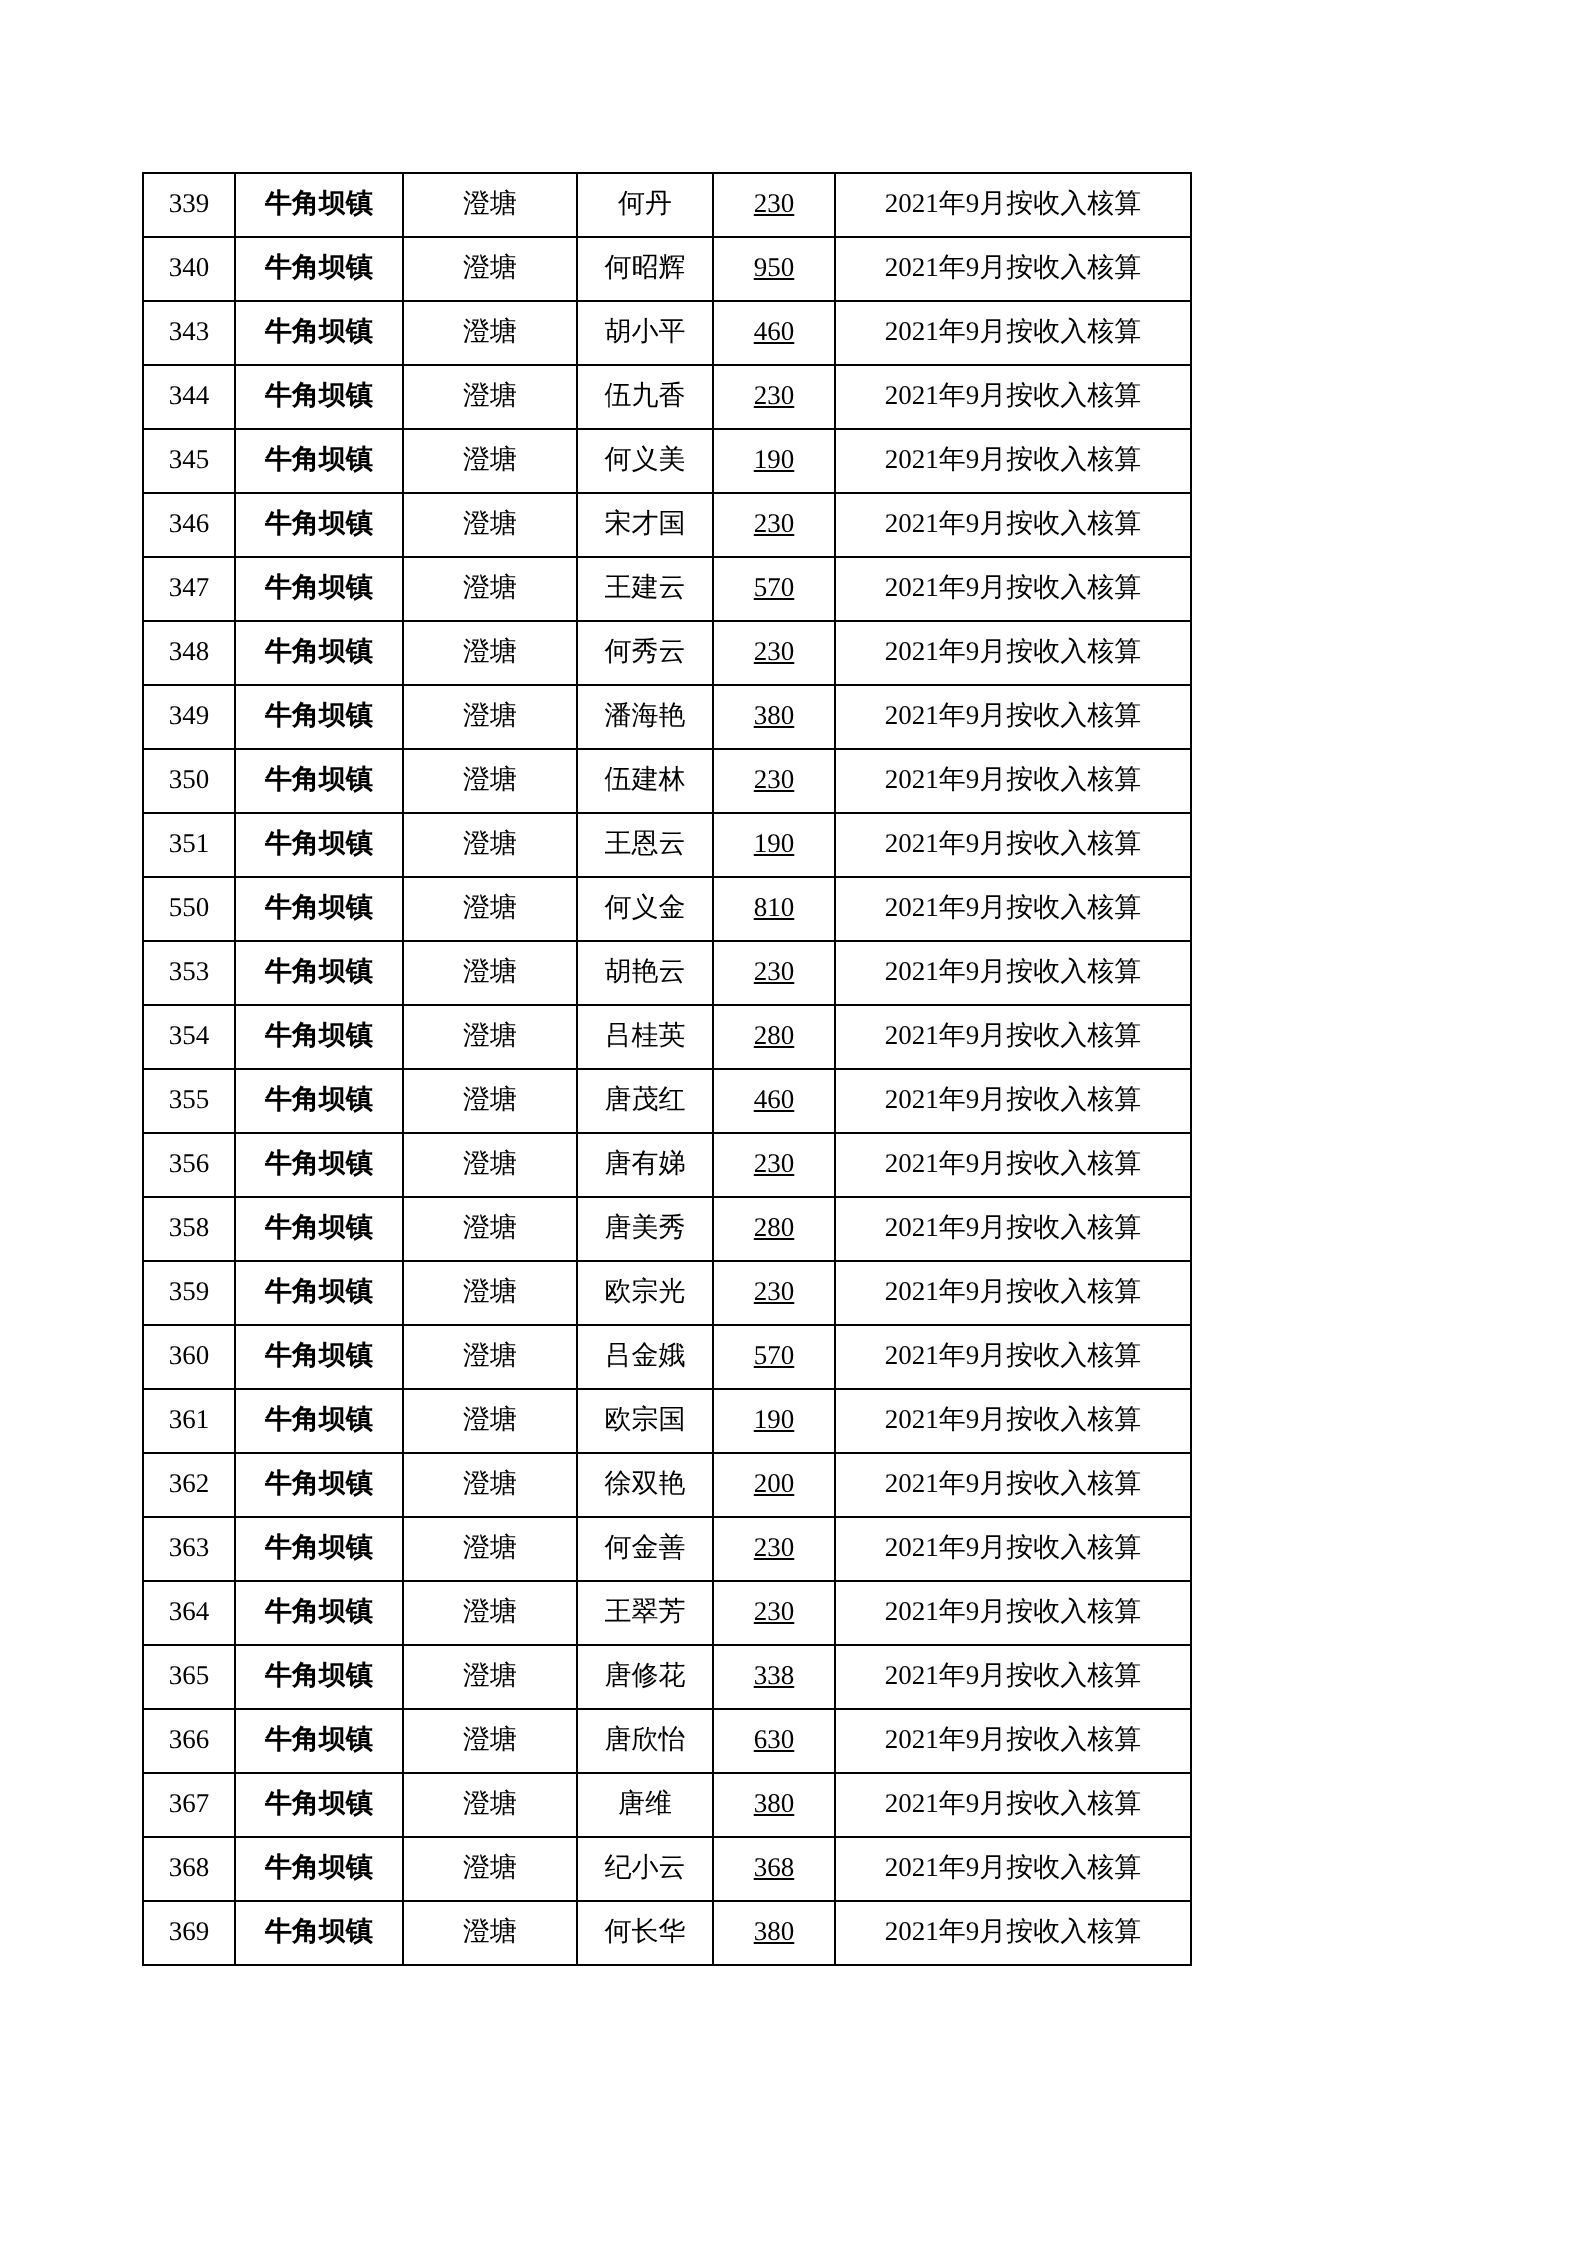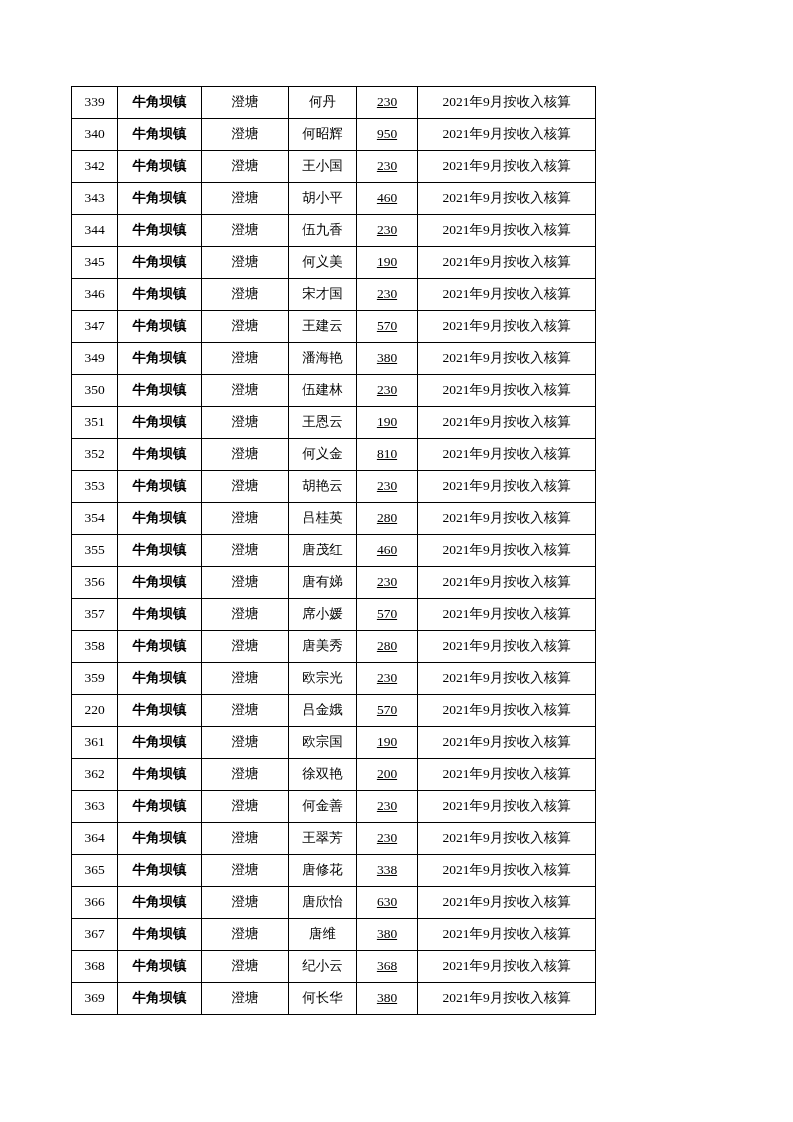--- a/index.html
+++ b/index.html
@@ -66,28 +66,20 @@
           </tr>
           <tr>
             <td class="col-index">340</td>
             <td class="col-town">牛角坝镇</td>
             <td class="col-village">澄塘</td>
             <td class="col-name">何昭辉</td>
             <td class="col-amount">950</td>
             <td class="col-note">2021年9月按收入核算</td>
           </tr>
           <tr>
-            <td class="col-index">342</td>
-            <td class="col-town">牛角坝镇</td>
-            <td class="col-village">澄塘</td>
-            <td class="col-name">王小国</td>
-            <td class="col-amount">230</td>
-            <td class="col-note">2021年9月按收入核算</td>
-          </tr>
-          <tr>
             <td class="col-index">343</td>
             <td class="col-town">牛角坝镇</td>
             <td class="col-village">澄塘</td>
             <td class="col-name">胡小平</td>
             <td class="col-amount">460</td>
             <td class="col-note">2021年9月按收入核算</td>
           </tr>
           <tr>
             <td class="col-index">344</td>
             <td class="col-town">牛角坝镇</td>
@@ -114,20 +106,28 @@
           </tr>
           <tr>
             <td class="col-index">347</td>
             <td class="col-town">牛角坝镇</td>
             <td class="col-village">澄塘</td>
             <td class="col-name">王建云</td>
             <td class="col-amount">570</td>
             <td class="col-note">2021年9月按收入核算</td>
           </tr>
           <tr>
+            <td class="col-index">348</td>
+            <td class="col-town">牛角坝镇</td>
+            <td class="col-village">澄塘</td>
+            <td class="col-name">何秀云</td>
+            <td class="col-amount">230</td>
+            <td class="col-note">2021年9月按收入核算</td>
+          </tr>
+          <tr>
             <td class="col-index">349</td>
             <td class="col-town">牛角坝镇</td>
             <td class="col-village">澄塘</td>
             <td class="col-name">潘海艳</td>
             <td class="col-amount">380</td>
             <td class="col-note">2021年9月按收入核算</td>
           </tr>
           <tr>
             <td class="col-index">350</td>
             <td class="col-town">牛角坝镇</td>
@@ -138,21 +138,21 @@
           </tr>
           <tr>
             <td class="col-index">351</td>
             <td class="col-town">牛角坝镇</td>
             <td class="col-village">澄塘</td>
             <td class="col-name">王恩云</td>
             <td class="col-amount">190</td>
             <td class="col-note">2021年9月按收入核算</td>
           </tr>
           <tr>
-            <td class="col-index">352</td>
+            <td class="col-index">550</td>
             <td class="col-town">牛角坝镇</td>
             <td class="col-village">澄塘</td>
             <td class="col-name">何义金</td>
             <td class="col-amount">810</td>
             <td class="col-note">2021年9月按收入核算</td>
           </tr>
           <tr>
             <td class="col-index">353</td>
             <td class="col-town">牛角坝镇</td>
             <td class="col-village">澄塘</td>
@@ -178,45 +178,37 @@
           </tr>
           <tr>
             <td class="col-index">356</td>
             <td class="col-town">牛角坝镇</td>
             <td class="col-village">澄塘</td>
             <td class="col-name">唐有娣</td>
             <td class="col-amount">230</td>
             <td class="col-note">2021年9月按收入核算</td>
           </tr>
           <tr>
-            <td class="col-index">357</td>
-            <td class="col-town">牛角坝镇</td>
-            <td class="col-village">澄塘</td>
-            <td class="col-name">席小媛</td>
-            <td class="col-amount">570</td>
-            <td class="col-note">2021年9月按收入核算</td>
-          </tr>
-          <tr>
             <td class="col-index">358</td>
             <td class="col-town">牛角坝镇</td>
             <td class="col-village">澄塘</td>
             <td class="col-name">唐美秀</td>
             <td class="col-amount">280</td>
             <td class="col-note">2021年9月按收入核算</td>
           </tr>
           <tr>
             <td class="col-index">359</td>
             <td class="col-town">牛角坝镇</td>
             <td class="col-village">澄塘</td>
             <td class="col-name">欧宗光</td>
             <td class="col-amount">230</td>
             <td class="col-note">2021年9月按收入核算</td>
           </tr>
           <tr>
-            <td class="col-index">220</td>
+            <td class="col-index">360</td>
             <td class="col-town">牛角坝镇</td>
             <td class="col-village">澄塘</td>
             <td class="col-name">吕金娥</td>
             <td class="col-amount">570</td>
             <td class="col-note">2021年9月按收入核算</td>
           </tr>
           <tr>
             <td class="col-index">361</td>
             <td class="col-town">牛角坝镇</td>
             <td class="col-village">澄塘</td>

